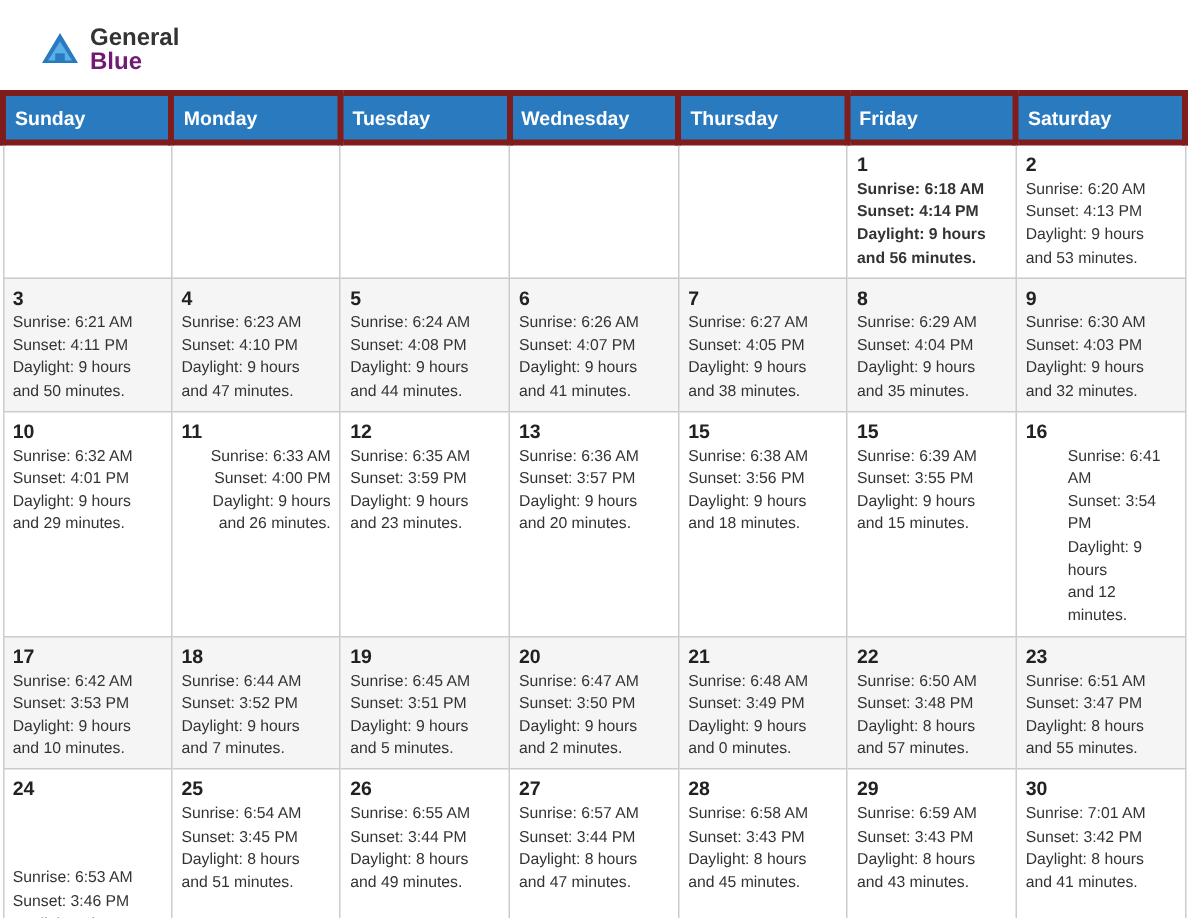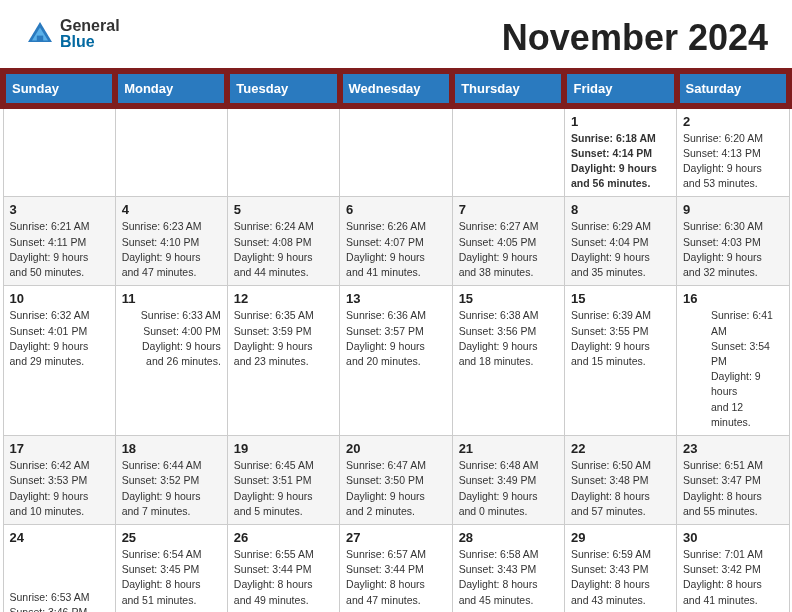--- a/index.html
+++ b/index.html
@@ -26,21 +26,21 @@
       line-height: 1;
     }
     .logo-general {
       font-size: 16px;
       font-weight: bold;
       color: #333;
     }
     .logo-blue {
       font-size: 16px;
       font-weight: bold;
-      color: #0369a1;
+      color: #701a75;
     }
     .logo-icon {
       width: 32px;
       height: 32px;
       margin-right: 4px;
     }
     .title-block {
       text-align: right;
     }
     .month-title {
@@ -59,21 +59,21 @@
       border-collapse: collapse;
       margin: 0 0 0 0;
     }
     .calendar th {
       background: #2a7abf;
       color: #fff;
       font-size: 13px;
       font-weight: bold;
       padding: 7px 6px;
       text-align: left;
-      border: 6px solid #7f1d1d;
+      border: 4px solid #7f1d1d;
     }
     .calendar td {
       vertical-align: top;
       border: 1px solid #ccc;
       padding: 5px 6px;
       width: 113px;
       min-height: 80px;
       background: #fff;
       font-size: 11px;
       color: #333;
@@ -109,21 +109,20 @@
       <polygon points="20,5 35,30 5,30" fill="#2a7abf"></polygon>
       <polygon points="20,12 30,28 10,28" fill="#5ab0e8"></polygon>
       <rect x="16" y="22" width="8" height="8" fill="#2a7abf"></rect>
     </svg>
     <div class="logo-text">
       <span class="logo-general">General</span>
       <span class="logo-blue">Blue</span>
     </div>
   </div>
   <div class="title-block">
-    <div class="month-title">November 2024</div>
   </div>
 </div>
 
 <table class="calendar">
   <thead>
     <tr>
     <th>Sunday</th>
         <th>Monday</th>
         <th>Tuesday</th>
         <th>Wednesday</th>

